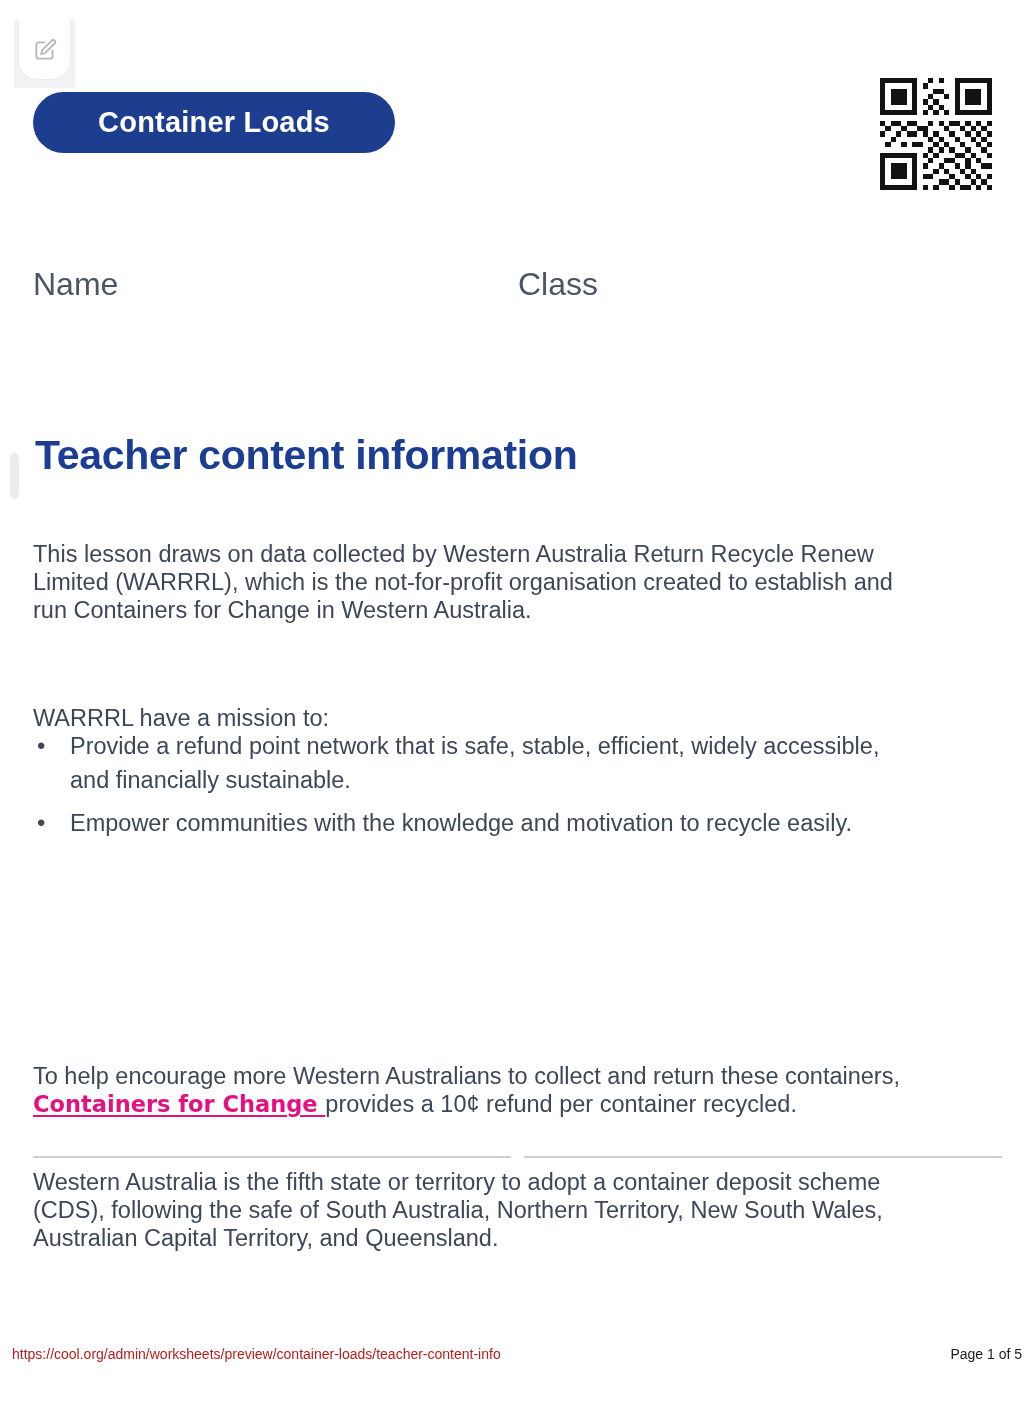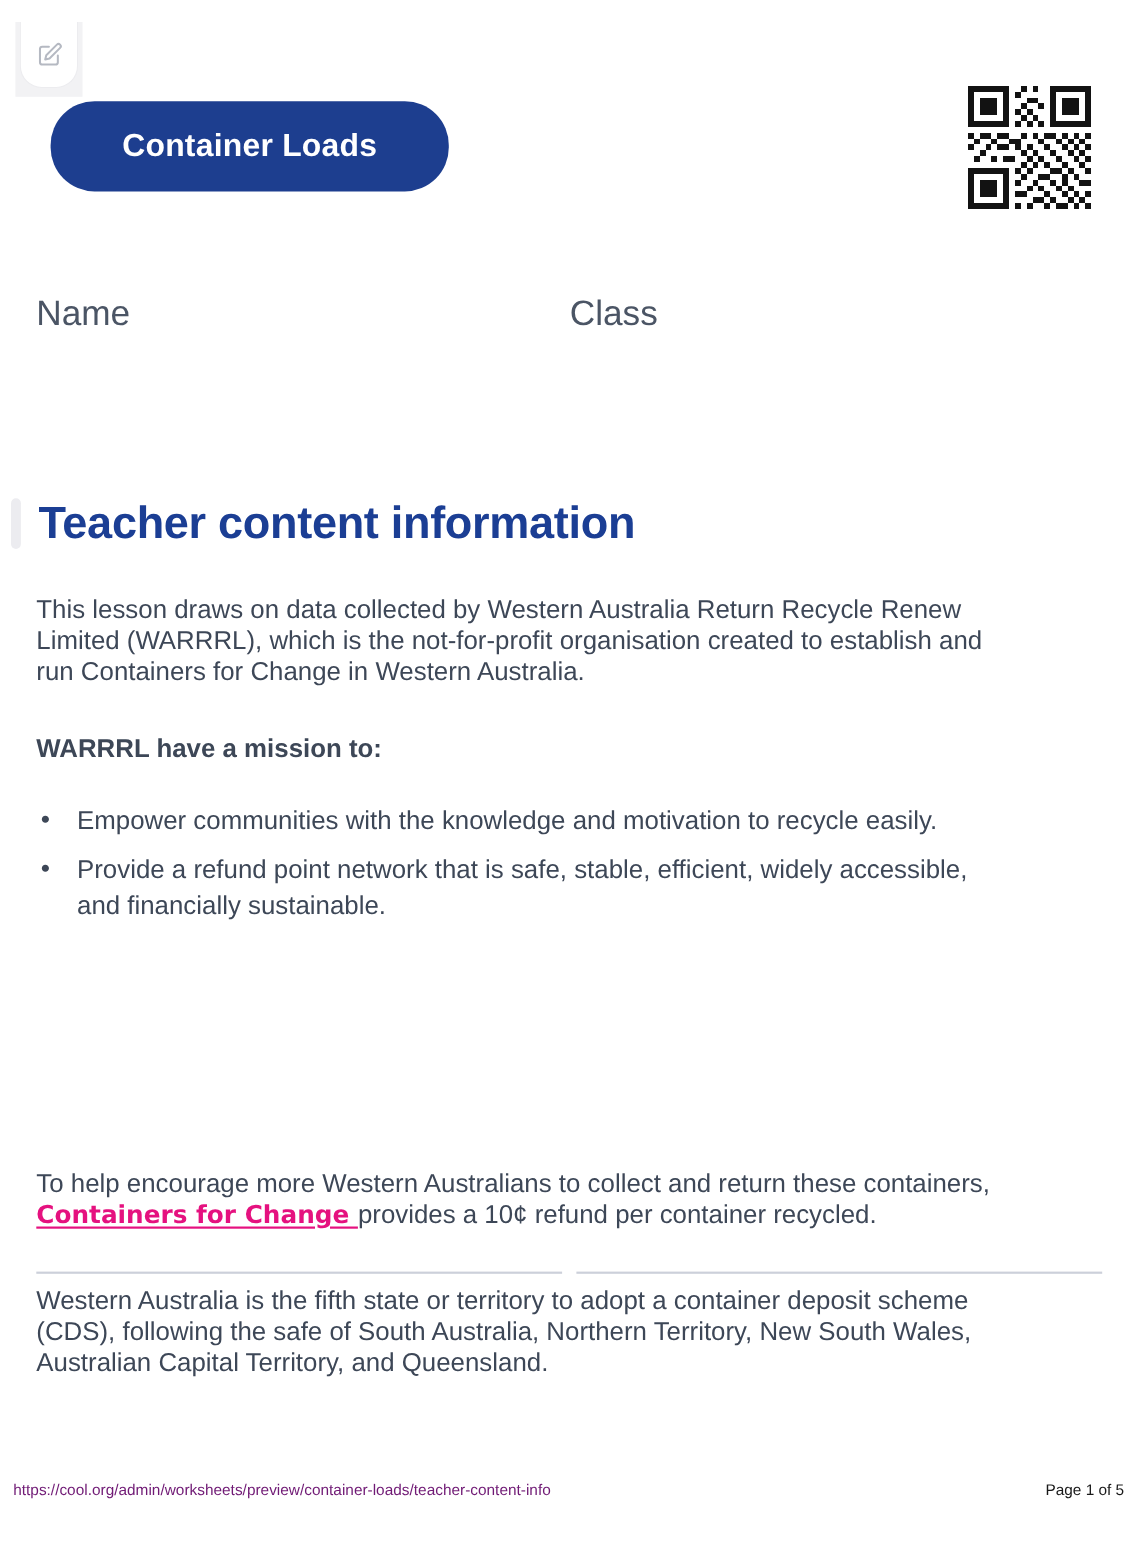--- a/index.html
+++ b/index.html
@@ -24,22 +24,22 @@
     background: #ffffff;
     border: 1px solid #ececef;
     border-top: none;
     border-radius: 0 0 20px 20px;
     display: flex; align-items: center; justify-content: center;
   }
   .edit-chip-inner svg { width: 26px; height: 26px; }
 
   
   .title-pill {
-    position: absolute; left: 46px; top: 92px;
-    width: 362px; height: 82px;
+    position: absolute; left: 33px; top: 92px;
+    width: 362px; height: 61px;
     background: #1d3e8f;
     border-radius: 40px;
     display: flex; align-items: center; justify-content: center;
     cursor: pointer;
   }
   .title-pill span {
     color: #ffffff; font-weight: bold; font-size: 29px;
     letter-spacing: 0.2px;
   }
 
@@ -54,34 +54,34 @@
   .name-label { left: 33px; }
   .class-label { left: 518px; }
 
   
   .heading-accent {
     position: absolute; left: 10px; top: 453px;
     width: 9px; height: 46px; border-radius: 5px;
     background: #ececf0;
   }
   .section-title {
-    position: absolute; left: 35px; top: 452px;
+    position: absolute; left: 35px; top: 432px;
     color: #1b3e94;
     font-family: "Liberation Sans", sans-serif;
     font-weight: bold; font-size: 41px; letter-spacing: -0.3px;
   }
 
   
   .para {
     position: absolute; left: 33px; width: 970px;
     color: #3d4757; font-size: 23.5px; line-height: 28px;
     white-space: pre-line;
   }
   .p1 { top: 540px; }
-  .p2 { top: 666px; font-weight: bold; }
+  .p2 { top: 704px; }
   .p3 { top: 944px; }
   .p4 { top: 1062px; }
   .p5 { top: 1168px; }
 
   .bullets {
     position: absolute; left: 33px; top: 730px; width: 970px;
     list-style: none;
   }
   .bullets li {
     position: relative; padding-left: 37px; margin-bottom: 10px;
@@ -109,21 +109,21 @@
   .divider {
     position: absolute; top: 1156px; height: 2px;
     background: #ccd0da;
   }
   .divider-left { left: 33px; width: 478px; }
   .divider-right { left: 524px; width: 478px; }
 
   
   .footer-url {
     position: absolute; left: 12px; top: 1346px;
-    color: #701a75; font-size: 14px;
+    color: #b91c1c; font-size: 14px;
   }
   .footer-page {
     position: absolute; right: 12px; top: 1346px;
     color: #1a1a1a; font-size: 14px;
   }
 </style>
 </head>
 <body>
 
 <div class="page">
@@ -174,23 +174,23 @@
   <span class="heading-accent"></span>
   <h1 class="section-title">Teacher content information</h1>
 
   <p class="para p1">This lesson draws on data collected by Western Australia Return Recycle Renew
 Limited (WARRRL), which is the not-for-profit organisation created to establish and
 run Containers for Change in Western Australia.</p>
 
   <p class="para p2">WARRRL have a mission to:</p>
 
   <ul class="bullets">
-    <li>Empower communities with the knowledge and motivation to recycle easily.</li>
     <li>Provide a refund point network that is safe, stable, efficient, widely accessible,
 and financially sustainable.</li>
+    <li>Empower communities with the knowledge and motivation to recycle easily.</li>
   </ul>
 
 
   <p class="para p4"><span>To help encourage more Western Australians to collect and return these containers,
 </span><a class="doc-link">Containers for Change </a><span>provides a 10¢ refund per container recycled.</span></p>
 
   <div class="divider divider-left"></div>
   <div class="divider divider-right"></div>
 
   <p class="para p5">Western Australia is the fifth state or territory to adopt a container deposit scheme

